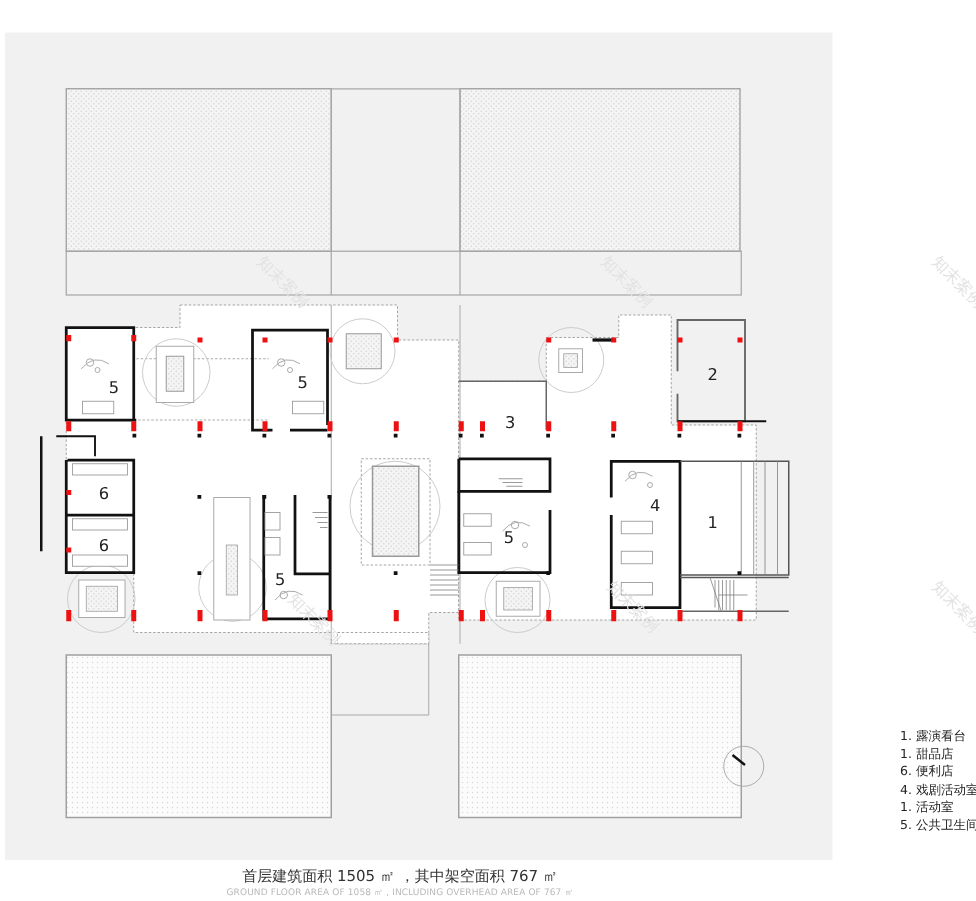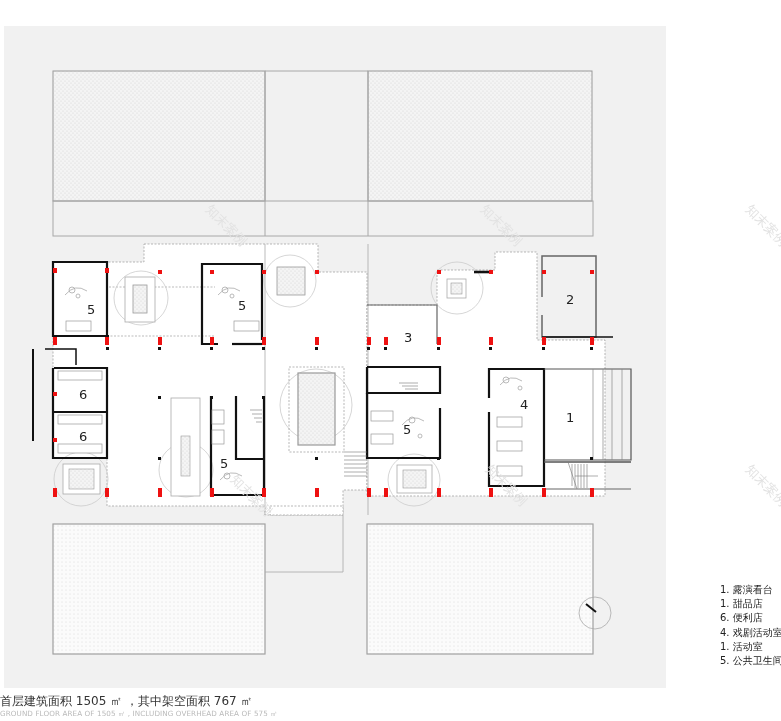--- a/index.html
+++ b/index.html
@@ -2,21 +2,21 @@
 <html><head>
 <meta charset="utf-8">
 <style>
   html, body { margin:0; padding:0; background:#ffffff; }
   body { width:781px; height:721px; position:relative; overflow:hidden;
          font-family:"DejaVu Sans", sans-serif; }
   #plan { position:absolute; left:0; top:0; width:781px; height:721px; }
   .legend { position:absolute; left:706px; top:583px; font-size:10px; line-height:14.2px;
             color:#222; font-family:"DejaVu Sans", sans-serif; white-space:nowrap; }
   .legend div { height:14.2px;margin-left:14px; }
-  .caption { position:absolute; left:0; width:640px; }
+  .caption { position:absolute; left:0; width:640px; text-align:center; }
   .caption-cn { top:693px; font-size:12px; color:#333; }
   .caption-en { top:709px; font-size:7.2px; color:#b9b9b9; letter-spacing:0.1px; }
   .rl { font-family:"DejaVu Sans", sans-serif; font-size:13px; fill:#222; }
   .wm { font-family:"DejaVu Sans", sans-serif; font-size:13px; fill:#e2e2e2; }
 </style>
 </head>
 <body>
 
 <svg id="plan" viewBox="0 0 781 721" xmlns="http://www.w3.org/2000/svg">
   <defs>
@@ -279,13 +279,13 @@
 <div class="legend">
   <div>1. 露演看台</div>
   <div>1. 甜品店</div>
   <div>6. 便利店</div>
   <div>4. 戏剧活动室</div>
   <div>1. 活动室</div>
   <div>5. 公共卫生间</div>
 </div>
 
 <div class="caption caption-cn">首层建筑面积 1505 ㎡ ，其中架空面积 767 ㎡</div>
-<div class="caption caption-en">GROUND FLOOR AREA OF 1505 ㎡ , INCLUDING OVERHEAD AREA OF 575 ㎡</div>
+<div class="caption caption-en">GROUND FLOOR AREA OF 1058 ㎡ , INCLUDING OVERHEAD AREA OF 767 ㎡</div>
 
 </body></html>

